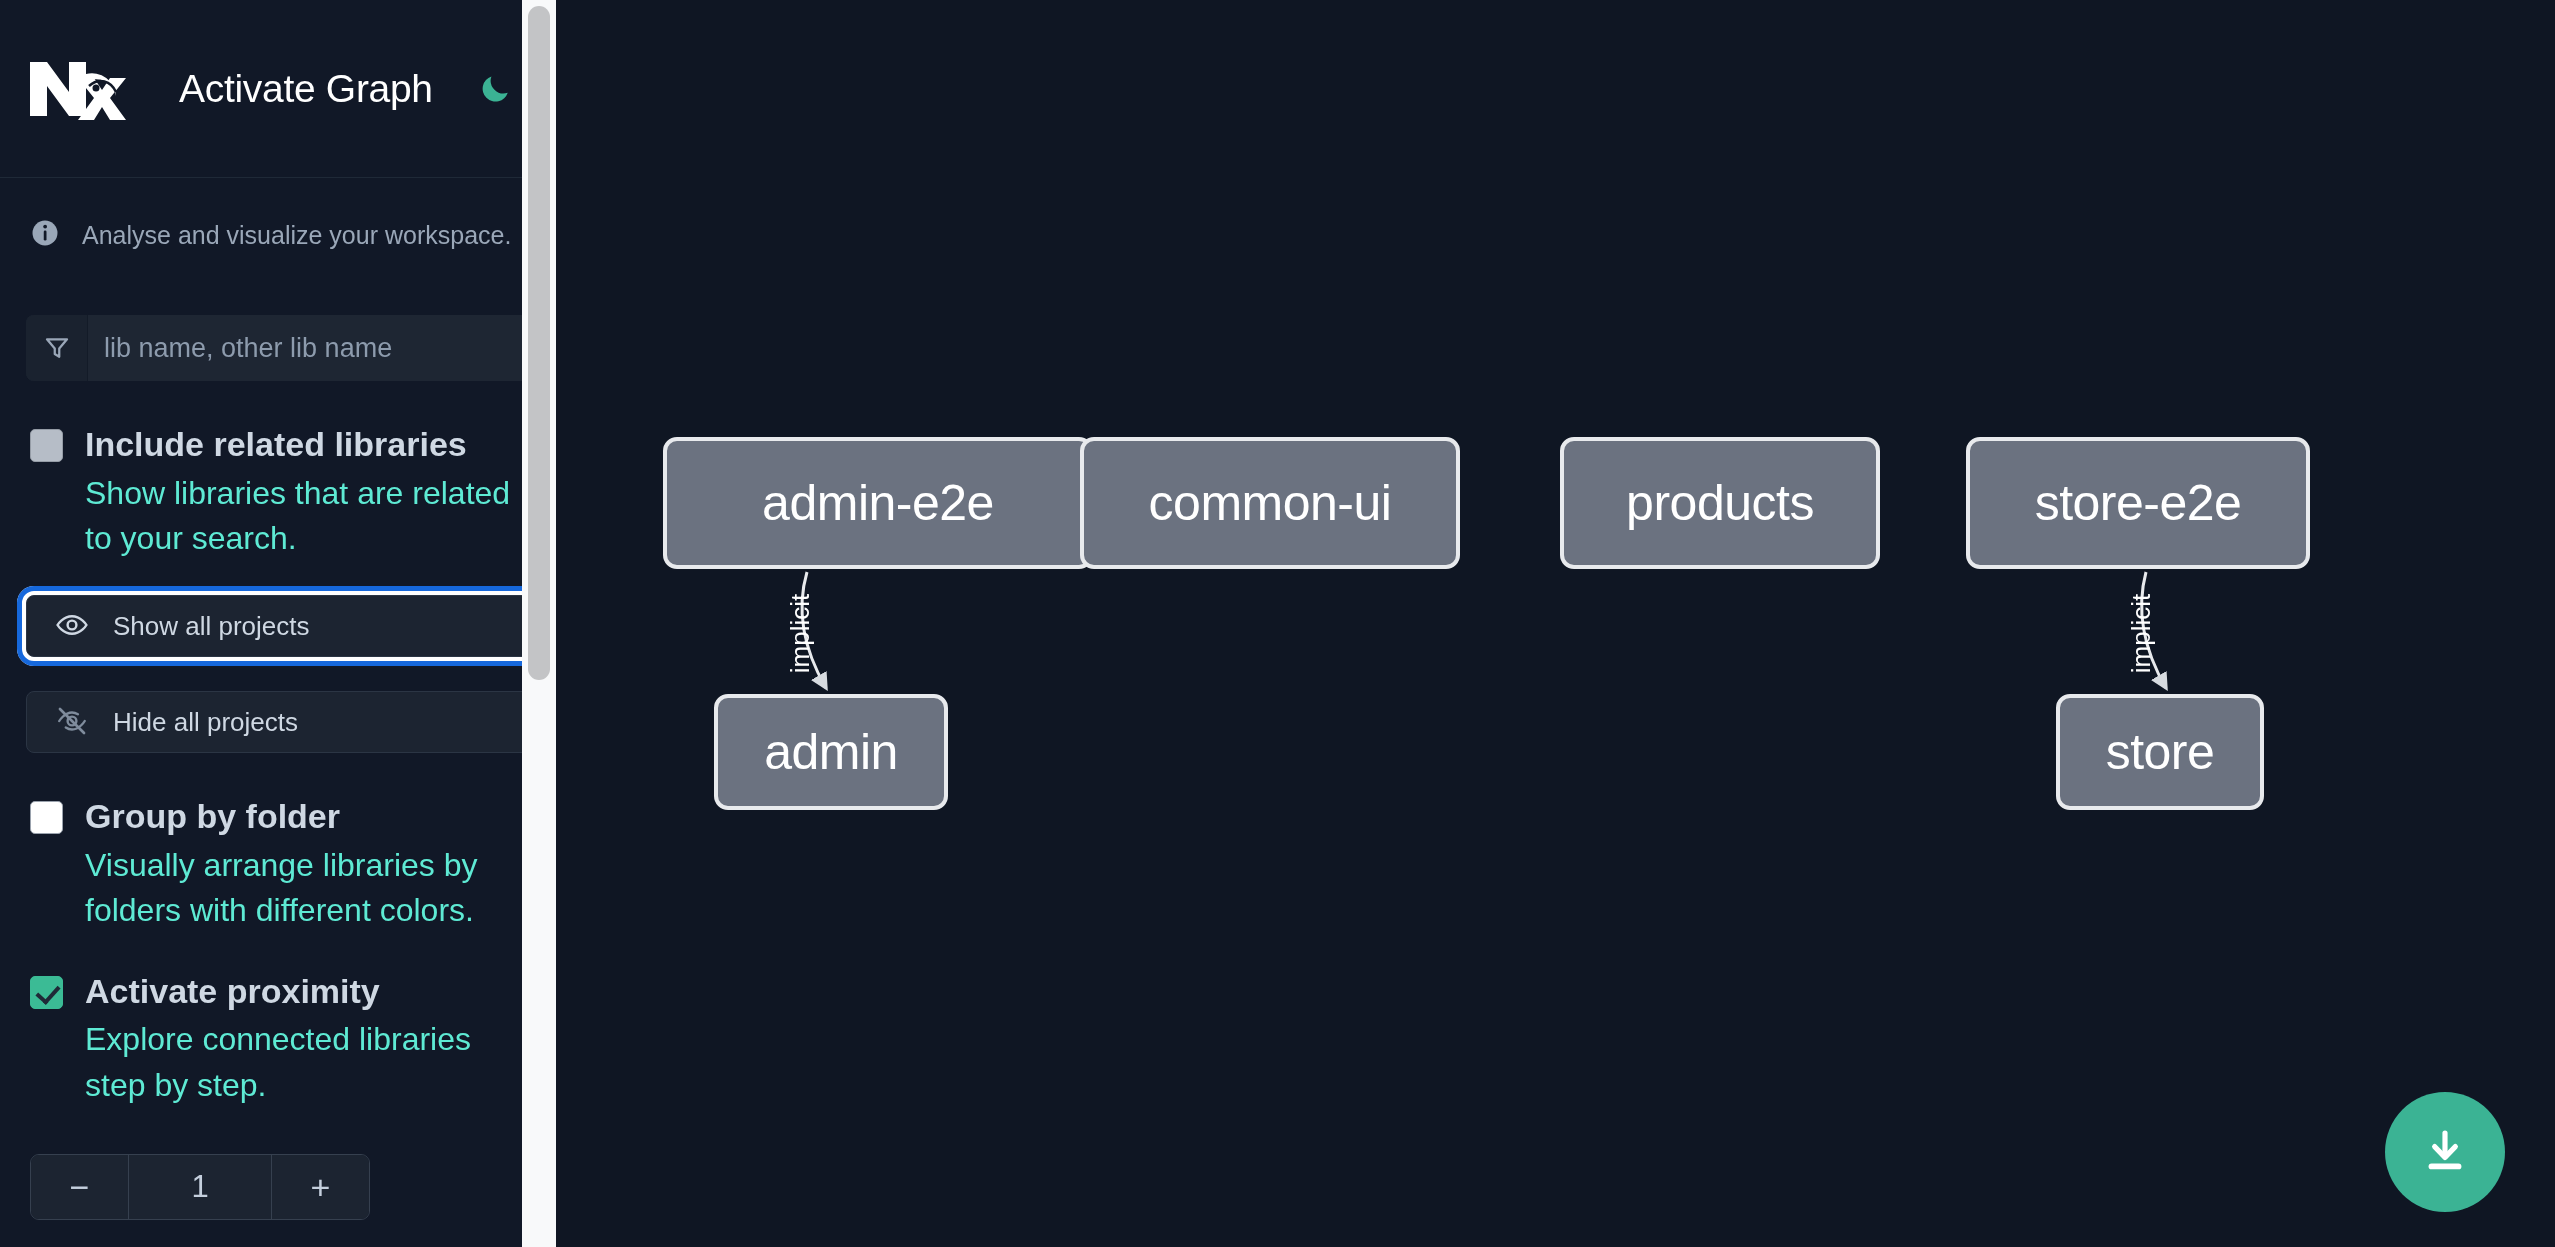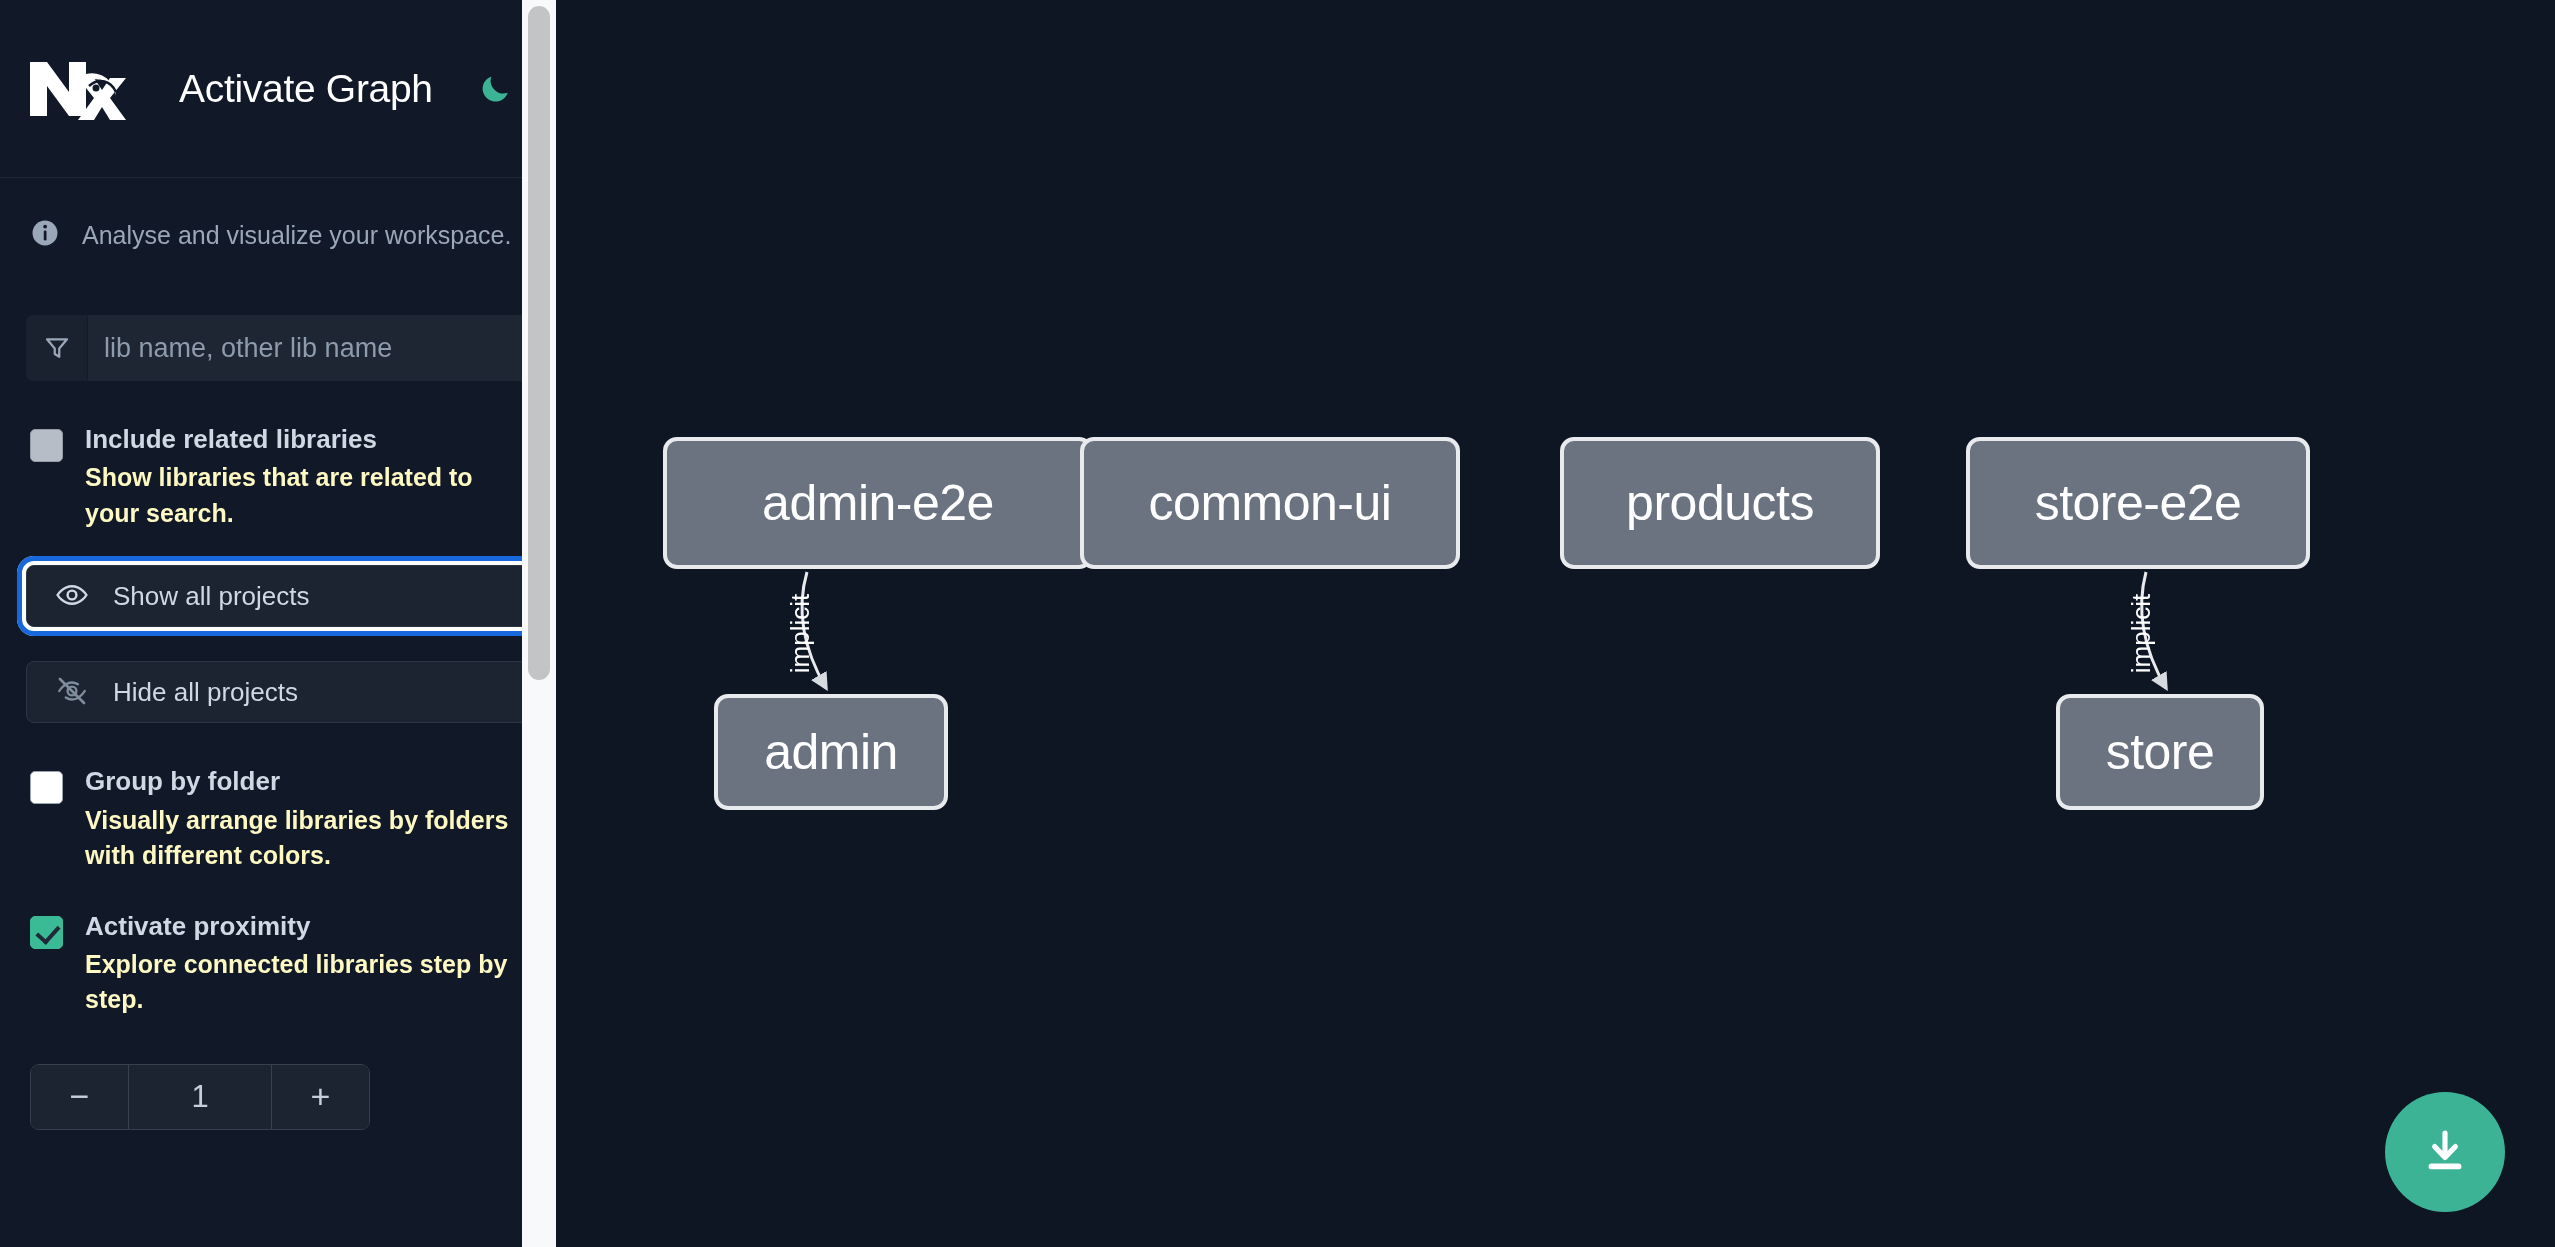--- a/index.html
+++ b/index.html
@@ -78,22 +78,22 @@
   .cb-gray { background: #b6bdc7; border: 1px solid #959ca6; }
   .cb-white { background: #ffffff; border: 1px solid #9aa2ad; }
   .cb-green { background: #3bbb95; border: 1px solid #3bbb95; }
   .cb-green::after {
     content: ""; position: absolute;
     left: 10px; top: 4px; width: 10px; height: 18px;
     border: solid #1f2937; border-width: 0 4px 4px 0;
     transform: rotate(42deg);
   }
   .opt-texts { flex: 1 1 auto; }
-  .opt-title { font-size: 26px; font-weight: 700; color: #cfd8e3; line-height: 1.28; }
-  .opt-desc { font-size: 25px; color: #fef9c3; line-height: 1.42; margin-top: 4px; font-weight: bold; }
+  .opt-title { font-size: 34px; font-weight: 700; color: #cfd8e3; line-height: 1.28; }
+  .opt-desc { font-size: 32px; color: #5eead4; line-height: 1.42; margin-top: 4px; }
 
   .btn {
     margin-top: 34px;
     height: 62px; width: 100%;
     background: #1c2431; border: 1px solid #2b3544;
     border-radius: 8px;
     display: flex; align-items: center;
     padding-left: 28px; gap: 24px;
     cursor: pointer;
   }

